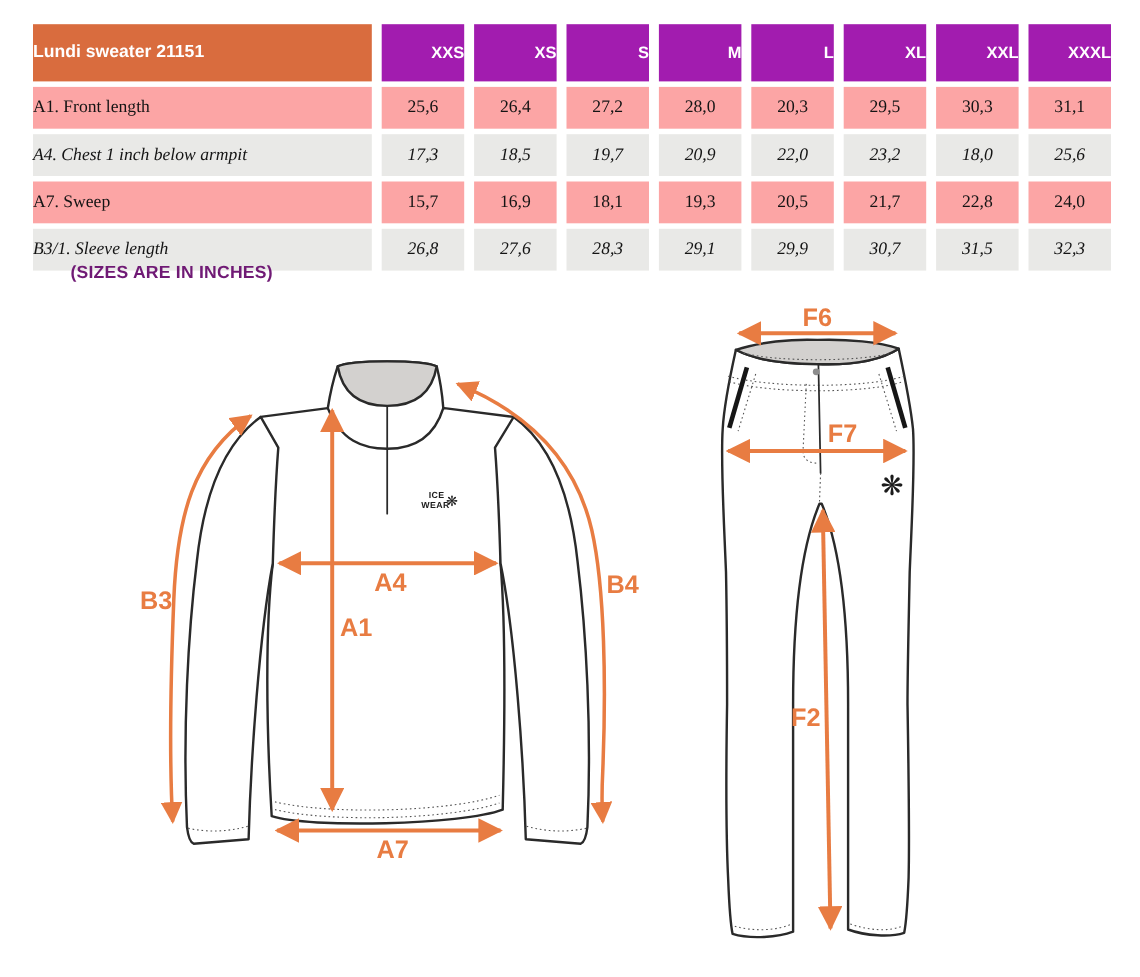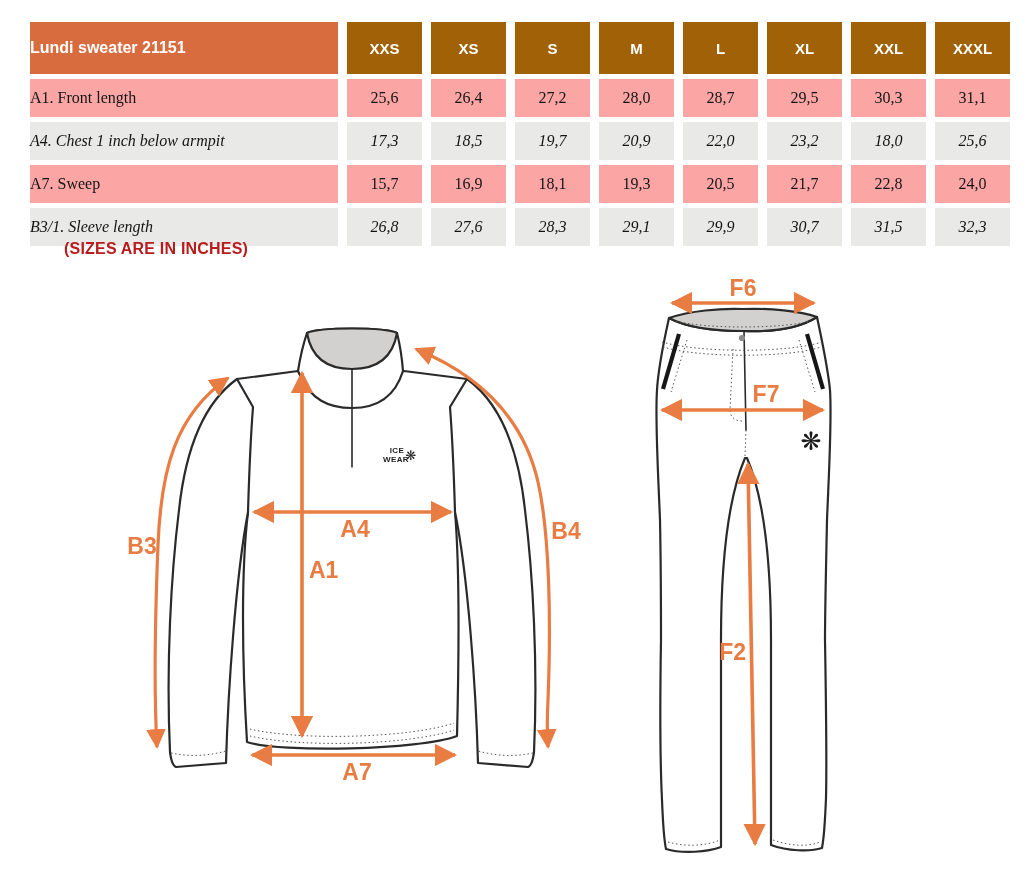--- a/index.html
+++ b/index.html
@@ -4,30 +4,30 @@
 <style>
   html,body{margin:0;padding:0;background:#fff;}
   .page{position:relative;width:1036px;height:888px;background:#ffffff;overflow:hidden;
         font-family:"Liberation Sans",sans-serif;}
   
   table.size-table{position:absolute;left:21px;top:17px;width:998px;
     border-collapse:separate;border-spacing:9px 5px;table-layout:fixed;}
   table.size-table th,table.size-table td{padding:0;margin:13px;}
   th.tbl-title{background:#D96C3E;color:#ffffff;font:bold 16px "Liberation Sans",sans-serif;
     text-align:left;padding-left:38px;height:52px;width:308px;}
-  th.size-h{background:#a16207;color:#ffffff;font:bold 15px "Liberation Sans",sans-serif;
-    text-align:center;height:52px;}
+  th.size-h{background:#a21caf;color:#ffffff;font:bold 15px "Liberation Sans",sans-serif;
+    text-align:right;height:52px;}
   td.row-label{font:16px "Liberation Serif",serif;color:#141414;text-align:left;
     padding-left:38px;height:32px;}
   td.row-val{font:16px "Liberation Serif",serif;color:#141414;text-align:center;height:38px;}
   tr.dark td{background:#fca5a5;}
   tr.light td{background:#E9E9E7;font-style:italic;}
   
   .note{position:absolute;left:64px;top:240px;font:bold 16px "Liberation Sans",sans-serif;
-    color:#b91c1c;letter-spacing:0.2px;}
+    color:#701a75;letter-spacing:0.2px;}
   
   svg.diagrams{position:absolute;left:0;top:270px;}
   .outline{fill:#ffffff;stroke:#2a2a2a;stroke-width:2.2;stroke-linejoin:round;stroke-linecap:round;}
   .seam{fill:none;stroke:#2a2a2a;stroke-width:1.6;stroke-linecap:round;}
   .graypanel{fill:#D3D1CF;stroke:#2a2a2a;stroke-width:2.2;stroke-linejoin:round;}
   .stitch{fill:none;stroke:#555;stroke-width:1;stroke-dasharray:1.5 2.6;}
   .pocket{fill:none;stroke:#161616;stroke-width:4.2;stroke-linecap:butt;}
   .arrow{fill:none;stroke:#E87C42;stroke-width:3.6;}
   .arrow-thin{fill:none;stroke:#E87C42;stroke-width:3.2;}
   .mlabel{font:bold 23px "Liberation Sans",sans-serif;fill:#E87C42;}
@@ -62,21 +62,21 @@
       <th class="size-h">XL</th>
       <th class="size-h">XXL</th>
       <th class="size-h">XXXL</th>
     </tr>
     <tr class="dark">
       <td class="row-label">A1. Front length</td>
       <td class="row-val">25,6</td>
       <td class="row-val">26,4</td>
       <td class="row-val">27,2</td>
       <td class="row-val">28,0</td>
-      <td class="row-val">28,7</td>
+      <td class="row-val">20,3</td>
       <td class="row-val">29,5</td>
       <td class="row-val">30,3</td>
       <td class="row-val">31,1</td>
     </tr>
     <tr class="light">
       <td class="row-label">A4. Chest 1 inch below armpit</td>
       <td class="row-val">17,3</td>
       <td class="row-val">18,5</td>
       <td class="row-val">19,7</td>
       <td class="row-val">20,9</td>

